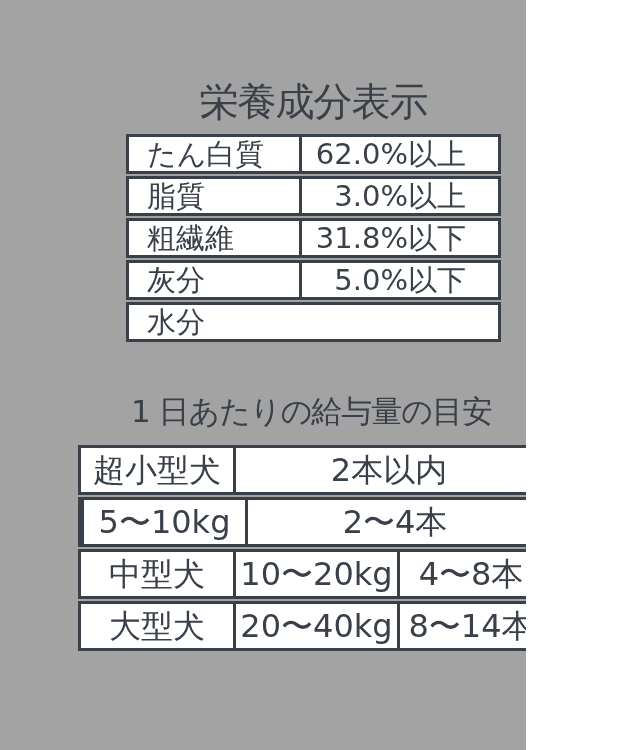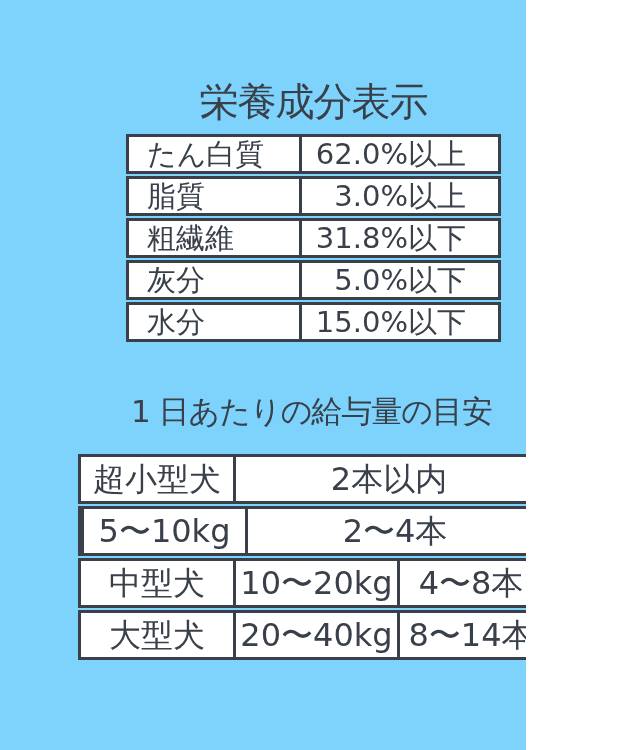--- a/index.html
+++ b/index.html
@@ -4,21 +4,21 @@
 <style>
   html, body {
     margin: 0;
     padding: 0;
     background: #ffffff;
   }
   .page {
     position: relative;
     width: 526px;
     height: 750px;
-    background: #7dd3fc;
+    background: #a3a3a3;
     font-family: "DejaVu Sans", sans-serif;
     color: #39404a;
     overflow: hidden;
   }
   .section-title {
     position: absolute;
     margin: 0;
     font-weight: 400;
     text-align: center;
     line-height: 1.15;
@@ -43,21 +43,20 @@
   }
   .nutrition-table {
     left: 126px;
     top: 134px;
     width: 375px;
   }
   .feeding-table {
     left: 78px;
     top: 445px;
     width: 467px;
-    margin-top: 9px;
   }
   .t-row {
     display: flex;
     align-items: stretch;
     box-sizing: border-box;
     border: 3px solid #39404a;
     background: #ffffff;
   }
   .t-row + .t-row {
     margin-top: 2px;
@@ -127,21 +126,20 @@
     <div class="t-row">
       <span class="cell cell-label">粗繊維</span>
       <span class="cell cell-value">31.8%以下</span>
     </div>
     <div class="t-row">
       <span class="cell cell-label">灰分</span>
       <span class="cell cell-value">5.0%以下</span>
     </div>
     <div class="t-row">
       <span class="cell cell-label">水分</span>
-      <span class="cell cell-value">15.0%以下</span>
     </div>
   </div>
 
   <h1 class="section-title title-feeding">1 日あたりの給与量の目安</h1>
 
   <div class="data-table feeding-table">
     <div class="t-row">
       <span class="cell cell-dog">超小型犬</span>
       <span class="cell cell-amount">2本以内</span>
     </div>

